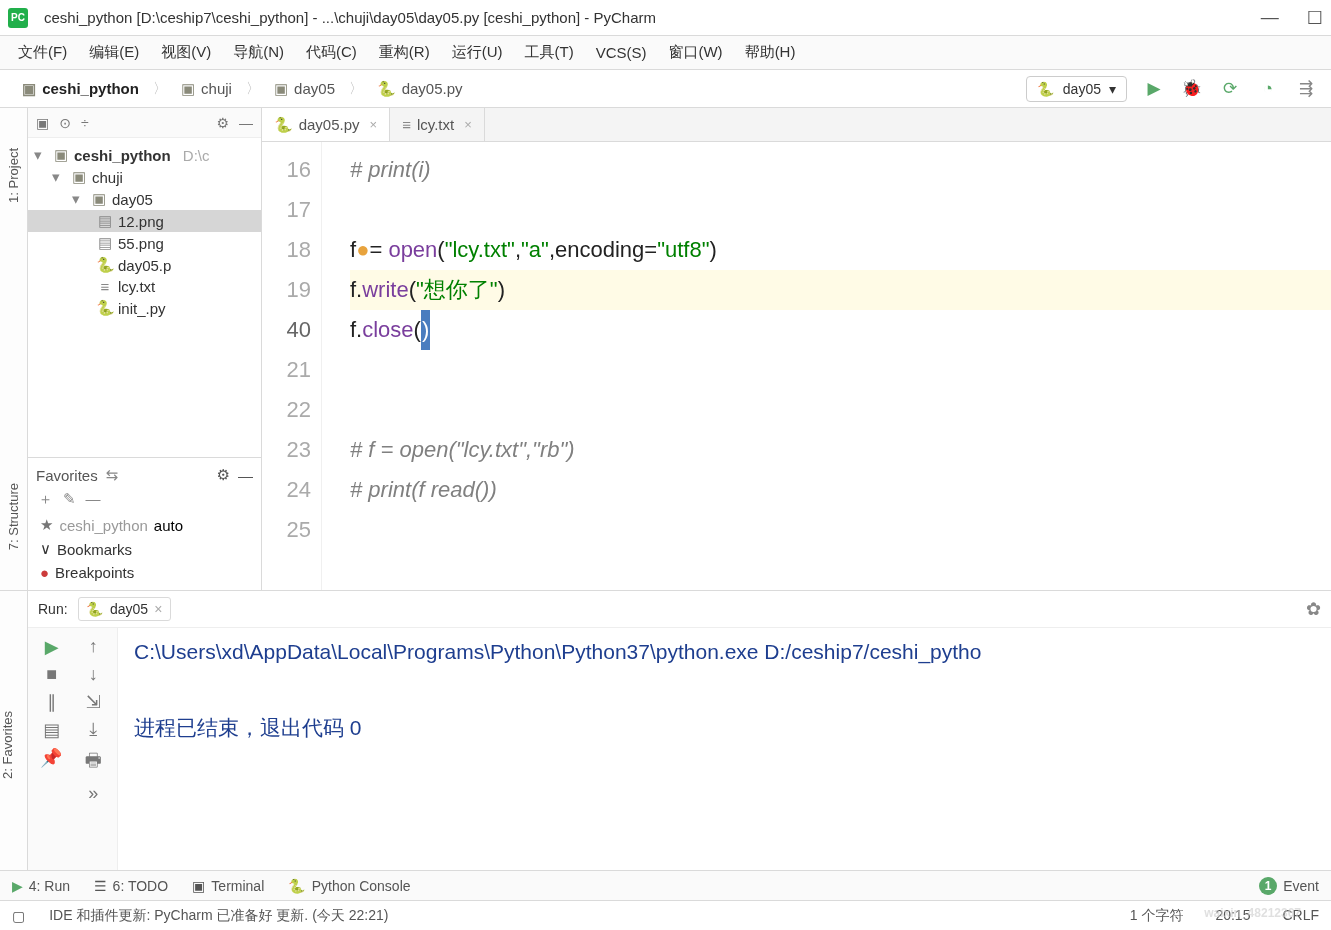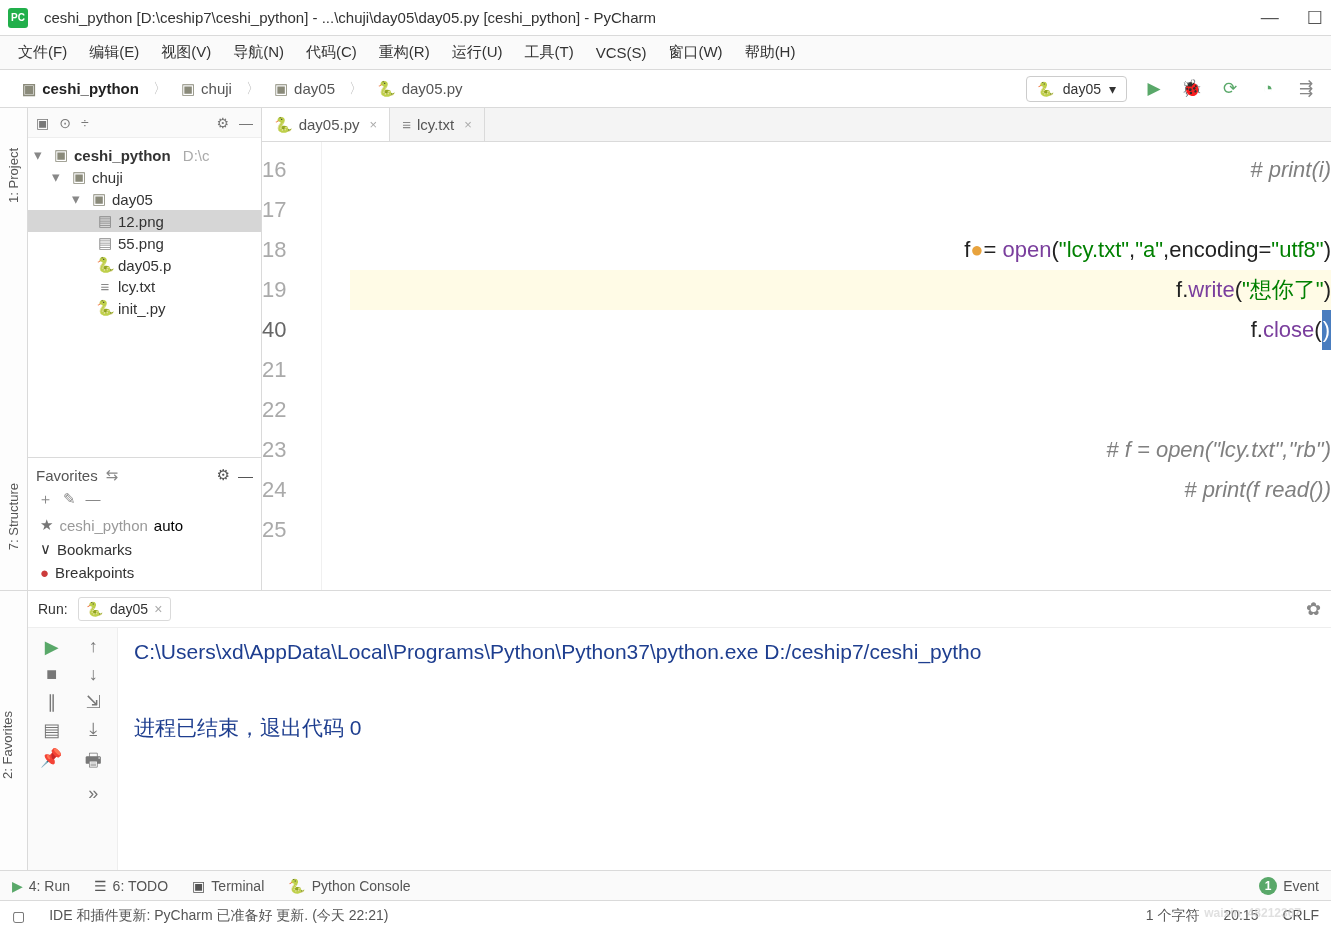--- a/index.html
+++ b/index.html
@@ -41,24 +41,24 @@
 .fav-item { display: flex; align-items: center; gap: 6px; padding: 3px 4px; }
 .fav-item.muted { color: #999; }
 .fav-item .dot-red { color: #cc3b3b; }
 .fav-item .star { color: #777; }
 .editor { flex: 1; display: flex; flex-direction: column; }
 .editor-tabs { height: 34px; display: flex; align-items: stretch; border-bottom: 1px solid #dadada; background: #f4f4f4; }
 .editor-tab { display: flex; align-items: center; gap: 6px; padding: 0 12px; border-right: 1px solid #dadada; font-size: 15px; color: #555; background: #f4f4f4; }
 .editor-tab.active { background: #fff; }
 .editor-tab .close { color: #aaa; font-size: 13px; margin-left: 4px; }
 .code-area { flex: 1; display: flex; font-family: "Consolas","Courier New",monospace; font-size: 22px; overflow: hidden; }
-.gutter { width: 60px; padding: 8px 10px 8px 0; color: #aaa; background: #fff; border-right: 1px solid #f0f0f0; line-height: 40px; }
+.gutter { width: 60px; text-align: right; padding: 8px 10px 8px 0; color: #aaa; background: #fff; border-right: 1px solid #f0f0f0; line-height: 40px; }
 .gutter .cur { color: #666; font-weight: 500; }
 .code { flex: 1; padding: 8px 0 8px 28px; line-height: 40px; }
-.code .line { white-space: pre; text-align: right; }
+.code .line { white-space: pre; }
 .code .hl { background: #fffbe6; }
 .str { color: #008000; }
 .strcn { color: #008000; }
 .cmt { color: #808080; font-style: italic; }
 .fn { color: #7a3e9d; }
 .name { color: #222; }
 .op { color: #222; }
 .caret { display: inline-block; background: #4a7dbf; color: #fff; padding: 0 1px; }
 .bottom-run { height: 280px; display: flex; border-top: 1px solid #dadada; }
 .bottom-rail { width: 28px; background: #fdfdfd; border-right: 1px solid #dadada; }
@@ -69,21 +69,21 @@
 .run-body { flex: 1; display: flex; }
 .run-icons { display: grid; grid-template-columns: 1fr 1fr; gap: 6px; padding: 8px 6px; font-size: 18px; color: #777; text-align: center; }
 .run-icons .g { color: #59a869; }
 .console { flex: 1; padding: 12px 16px; font-family: "Consolas","Courier New",monospace; font-size: 21px; color: #1e3e8f; overflow: auto; }
 .console .line2 { margin-top: 50px; }
 .toolwin-bar { height: 30px; display: flex; align-items: center; gap: 24px; padding: 0 12px; border-top: 1px solid #dadada; background: #fafafa; font-size: 14px; color: #555; }
 .toolwin-bar .tw-item { display: flex; align-items: center; gap: 6px; }
 .toolwin-bar .badge { margin-left: auto; display: flex; align-items: center; gap: 6px; }
 .toolwin-bar .badge .b1 { background: #59a869; color: #fff; border-radius: 50%; width: 18px; height: 18px; display: flex; align-items: center; justify-content: center; font-size: 12px; font-weight: bold; }
 .statusbar { height: 30px; display: flex; align-items: center; gap: 24px; padding: 0 12px; border-top: 1px solid #dadada; background: #fff; font-size: 14px; color: #555; }
-.statusbar .right { margin-left: auto; display: flex; gap: 24px; }
+.statusbar .right { margin-left: auto; display: flex; gap: 32px; }
 .watermark { position: absolute; bottom: 10px; right: 30px; color: #ccc; font-size: 12px; opacity: 0.6; font-weight: bold; }
 </style>
 </head>
 <body>
 
 <div class="titlebar">
   <div class="icon">PC</div>
   <div class="title">ceshi_python [D:\ceship7\ceshi_python] - ...\chuji\day05\day05.py [ceshi_python] - PyCharm</div>
   <div class="win-controls">
     <span>—</span>

